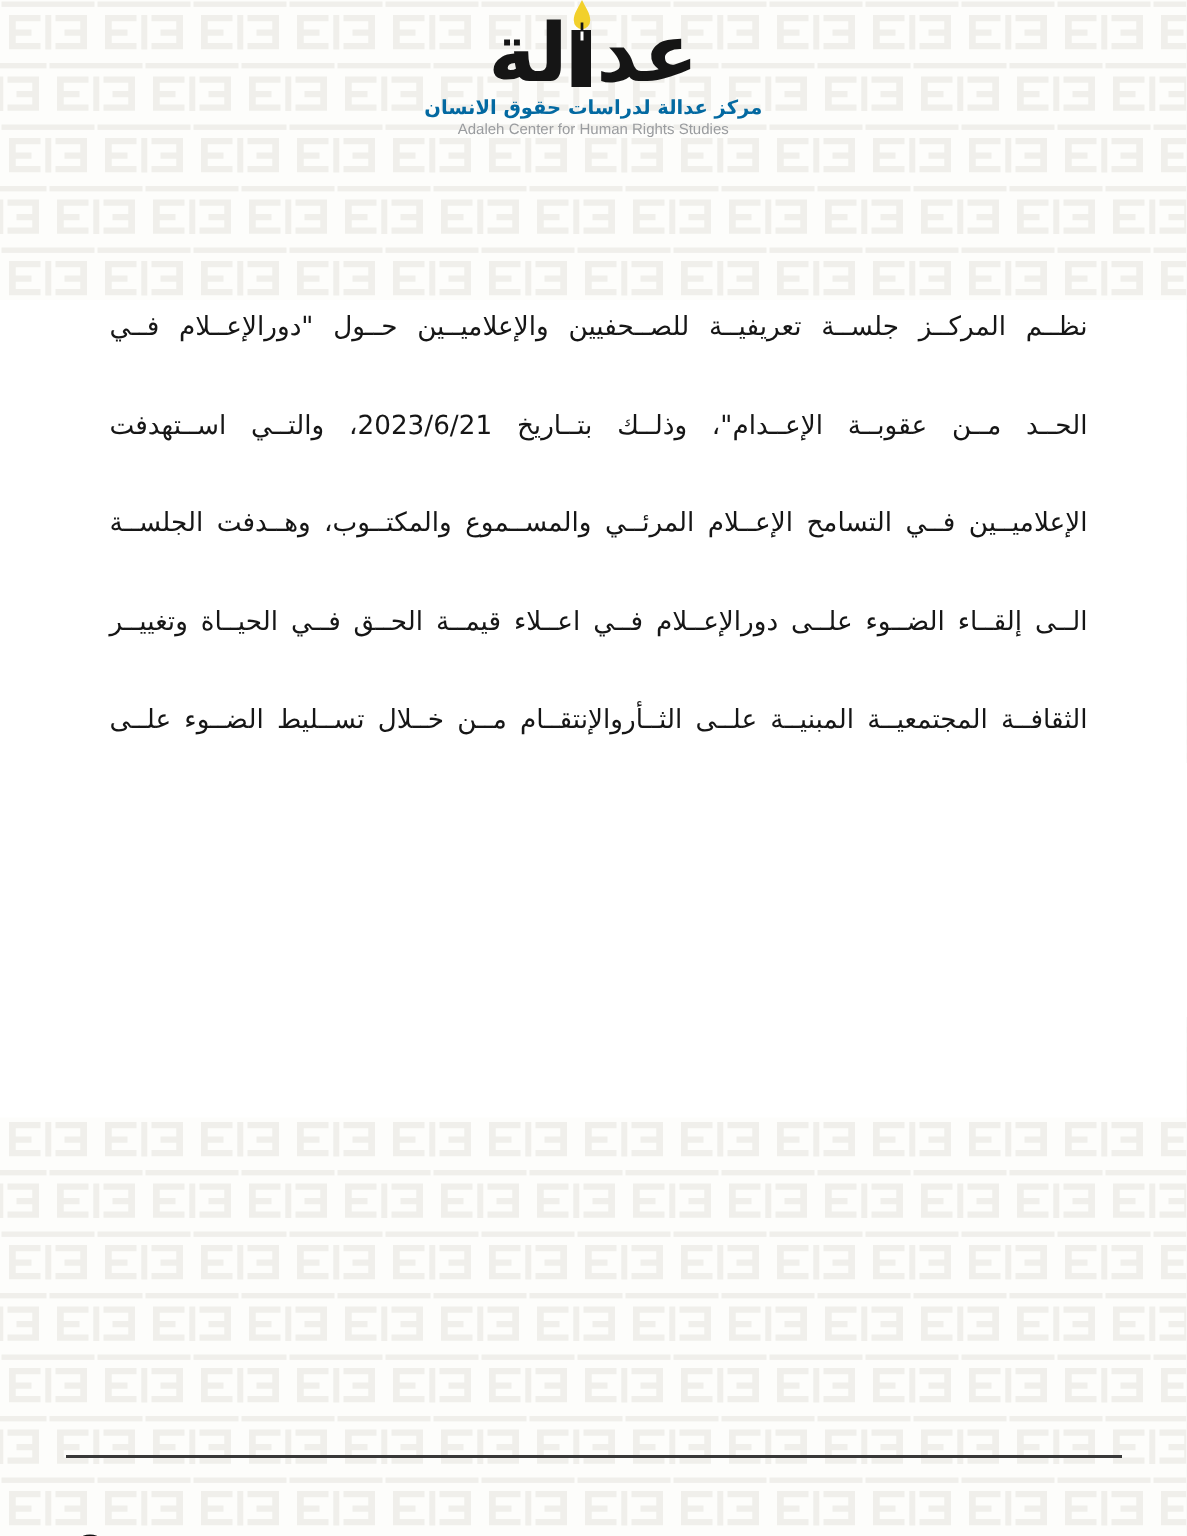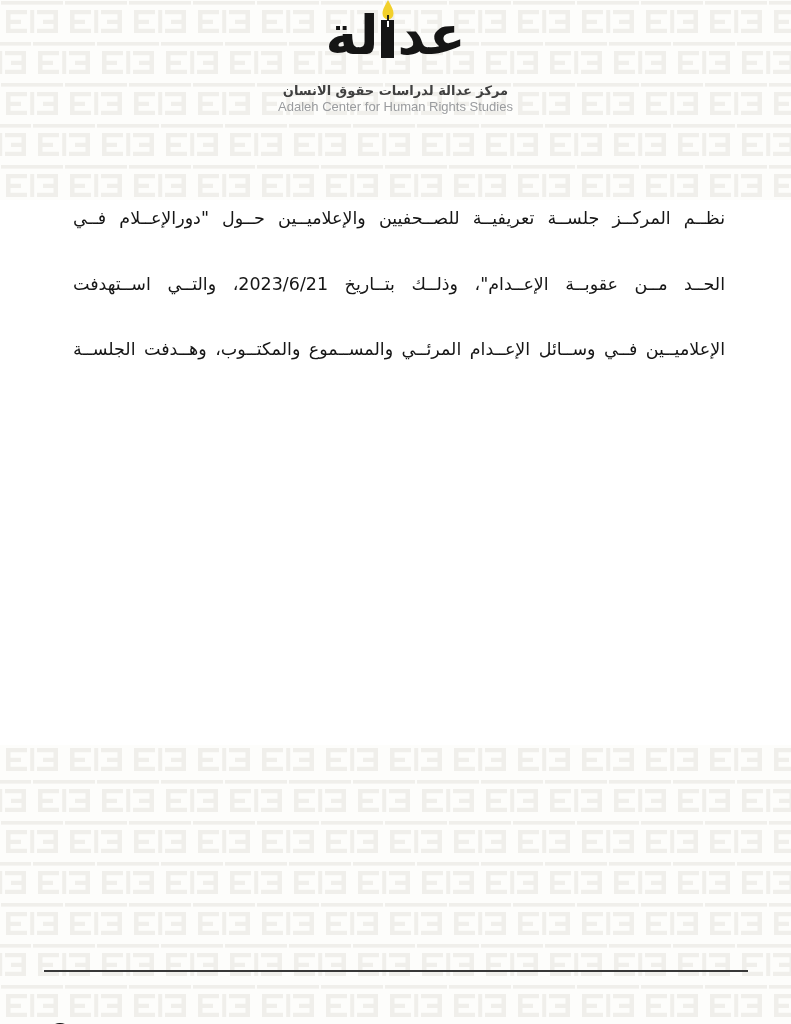--- a/index.html
+++ b/index.html
@@ -13,22 +13,22 @@
   .content-band{position:absolute;left:0;right:0;top:200px;height:545px;background:#ffffff;z-index:1;}
 
   
   .logo{position:absolute;top:8px;left:0;right:0;text-align:center;z-index:2;}
   .wordmark{display:inline-flex;direction:rtl;align-items:flex-end;font-weight:bold;
             font-size:54px;line-height:1.05;color:#151515;letter-spacing:-1px;}
   .candle{position:relative;width:13px;height:38px;background:#151515;margin:0 3px 7px 3px;}
   .candle:after{content:"";position:absolute;top:1px;left:50%;transform:translateX(-50%);
                 width:2px;height:6px;background:#ffffff;}
   .flame{position:absolute;top:-20px;left:50%;transform:translateX(-50%);}
-  .tagline-ar{margin-top:18px;font-size:13px;font-weight:bold;color:#404040;direction:rtl;}
-  .tagline-en{margin-top:1px;font-size:13px;color:#9a9c9f;font-family:"Liberation Sans",sans-serif;}
+  .tagline-ar{margin-top:0;font-size:13px;font-weight:bold;color:#0369a1;direction:rtl;}
+  .tagline-en{margin-top:1px;font-size:10px;color:#9a9c9f;font-family:"Liberation Sans",sans-serif;}
 
   
   .doc{position:absolute;top:186px;left:73px;right:66px;direction:rtl;z-index:2;}
   .bline{height:65.5px;line-height:65.5px;font-size:17.5px;font-weight:normal;color:#161616;
          text-align:justify;text-align-last:justify;}
   .bline.last{text-align-last:right;}
 
   
   .fdivider{position:absolute;top:970px;left:44px;width:704px;height:2px;background:#383838;z-index:2;}
   .frow{position:absolute;top:983px;left:48px;width:698px;display:flex;align-items:center;
@@ -73,21 +73,23 @@
       </span>
       <span>لة</span>
     </div>
     <div class="tagline-ar">مركز عدالة لدراسات حقوق الانسان</div>
     <div class="tagline-en">Adaleh Center for Human Rights Studies</div>
   </div>
 
   <div class="doc">
     <div class="bline">نظــم المركــز جلســة تعريفيــة للصــحفيين والإعلاميــين حــول "دورالإعــلام فــي</div>
     <div class="bline">الحــد مــن عقوبــة الإعــدام"، وذلــك بتــاريخ 2023/6/21، والتــي اســتهدفت</div>
-    <div class="bline">الإعلاميــين فــي وســائل الإعــدام المرئــي والمســموع والمكتــوب، وهــدفت الجلســة</div>
+    <div class="bline">الإعلاميــين فــي التسامح الإعــلام المرئــي والمســموع والمكتــوب، وهــدفت الجلســة</div>
+    <div class="bline">الــى إلقــاء الضــوء علــى دورالإعــلام فــي اعــلاء قيمــة الحــق فــي الحيــاة وتغييــر</div>
+    <div class="bline">الثقافــة المجتمعيــة المبنيــة علــى الثــأروالإنتقــام مــن خــلال تســليط الضــوء علــى</div>
   </div>
 
   <div class="fdivider"></div>
   <div class="frow">
 
     <div class="fitem">
       <span class="ficon">
         <svg width="16" height="16" viewBox="0 0 24 24" aria-hidden="true">
           <path fill="#fff" d="M3.2,10.4 C6,6.9 18,6.9 20.8,10.4 L18.6,13.2 C17.8,11.8 15.9,11.2 14.4,11.4 L14,13.6 C12.7,13.2 11.3,13.2 10,13.6 L9.6,11.4 C8.1,11.2 6.2,11.8 5.4,13.2 Z"></path>
           <path fill="#fff" d="M7,14.4 h10 a1.2,1.2 0 0 1 1.2,1.2 v2.2 a1.2,1.2 0 0 1 -1.2,1.2 h-10 a1.2,1.2 0 0 1 -1.2,-1.2 v-2.2 a1.2,1.2 0 0 1 1.2,-1.2 z"></path>

